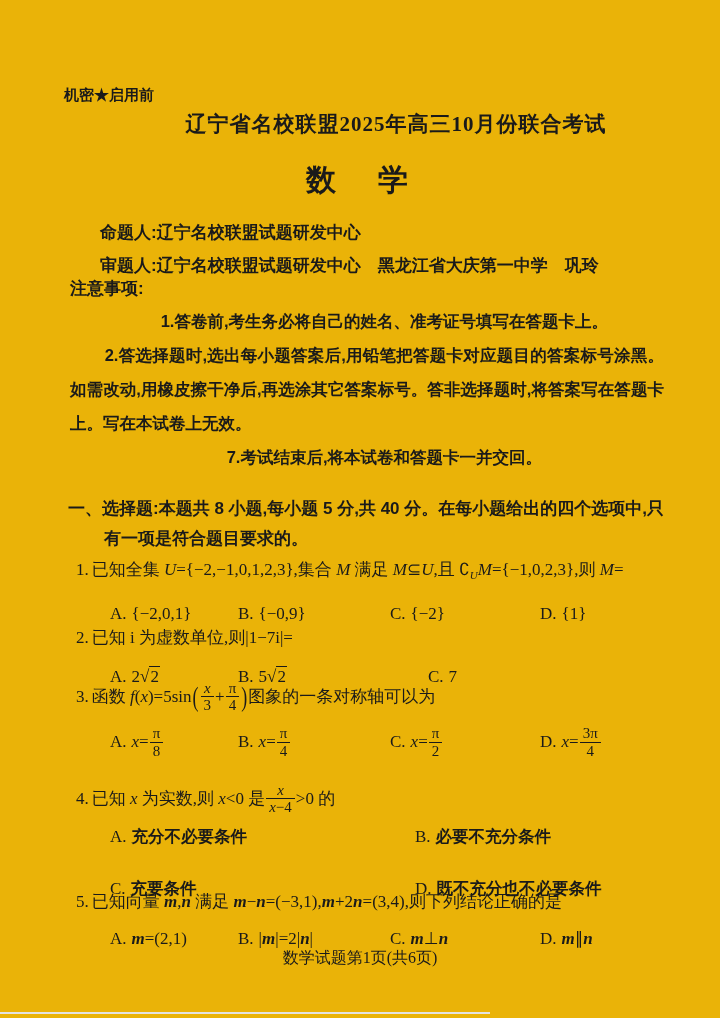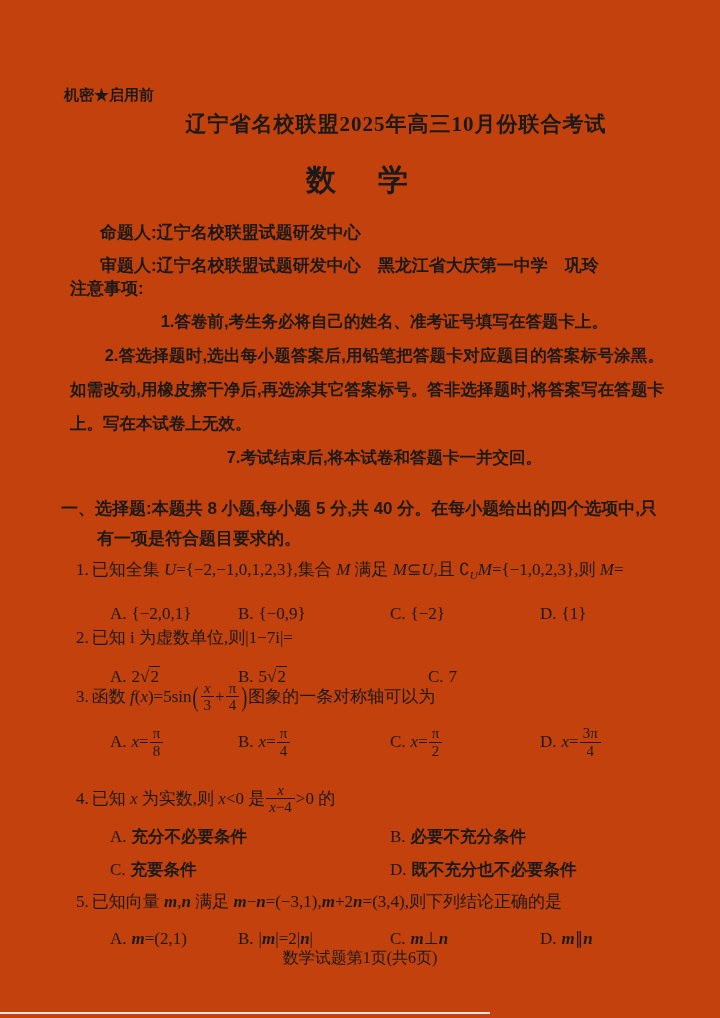--- a/index.html
+++ b/index.html
@@ -1,44 +1,44 @@
 <!DOCTYPE html>
 <html><head>
 <meta charset="utf-8">
 <style>
   html,body{margin:0;padding:0;background:#ffffff;}
-  .page{position:relative;width:720px;height:1018px;background:#c2410c;color:#1a1a1a;
+  .page{position:relative;width:720px;height:1018px;background:#eab308;color:#1a1a1a;
         font-family:"Liberation Serif",serif;overflow:hidden;}
 
   .classification{position:absolute;left:64px;top:86px;font-family:"Liberation Sans",sans-serif;
         font-weight:bold;font-size:15px;}
   .title{position:absolute;left:0;top:110px;width:100%;text-align:center;margin:0;
         font-size:21px;font-weight:bold;letter-spacing:1px;padding-left:36px;}
   .subject{position:absolute;left:0;top:160px;width:100%;text-align:center;margin:0;
         font-family:"Liberation Sans",sans-serif;font-size:30px;font-weight:bold;letter-spacing:6px;}
   .authors{position:absolute;left:100px;top:216px;font-family:"Liberation Sans",sans-serif;
         font-weight:bold;font-size:17px;line-height:33px;}
 
   .notice{position:absolute;left:64px;top:274px;width:594px;margin-left:6px;}
   .notice-title{font-family:"Liberation Sans",sans-serif;font-weight:bold;font-size:17px;line-height:30px;}
   .notice-item{margin:0;font-family:"Liberation Sans",sans-serif;font-weight:bold;font-size:16.5px;
         line-height:34px;text-indent:2.1em;text-align:center;}
   .notice-item.just{text-align:justify;}
 
-  .section-heading{position:absolute;left:61px;top:494px;width:596px;
+  .section-heading{position:absolute;left:68px;top:494px;width:596px;
         font-family:"Liberation Sans",sans-serif;font-weight:bold;font-size:17px;line-height:30px;
         padding-left:36px;text-indent:-36px;box-sizing:border-box;text-align:justify;}
 
   .q{position:absolute;left:64px;width:596px;}
   .stem{font-size:17px;line-height:28px;margin-left:12px;}
   .qnum{margin-right:3px;}
   .opts{margin-left:46px;display:grid;font-size:17px;line-height:26px;}
   .cols4a{grid-template-columns:128px 152px 150px auto;}
   .cols4b{grid-template-columns:128px 190px 112px auto;}
-  .cols2{grid-template-columns:280px auto;row-gap:6px;}
+  .cols2{grid-template-columns:280px auto;row-gap:6px;gap:25px;}
   .opt{white-space:nowrap;}
   .olabel{margin-right:5px;}
   .optsans .oval{font-family:"Liberation Sans",sans-serif;font-weight:bold;font-size:16.5px;}
 
   .q1m{margin-top:12px;} .q2m{margin-top:12px;} .q3m{margin-top:12px;}
   .q4m{margin-top:8px;}  .q5m{margin-top:10px;}
 
   i{font-family:"Liberation Serif",serif;}
   .vec{font-style:italic;font-weight:bold;}
   .frac{display:inline-block;vertical-align:-0.55em;text-align:center;line-height:1.08;font-size:15px;margin:0 1px;}

